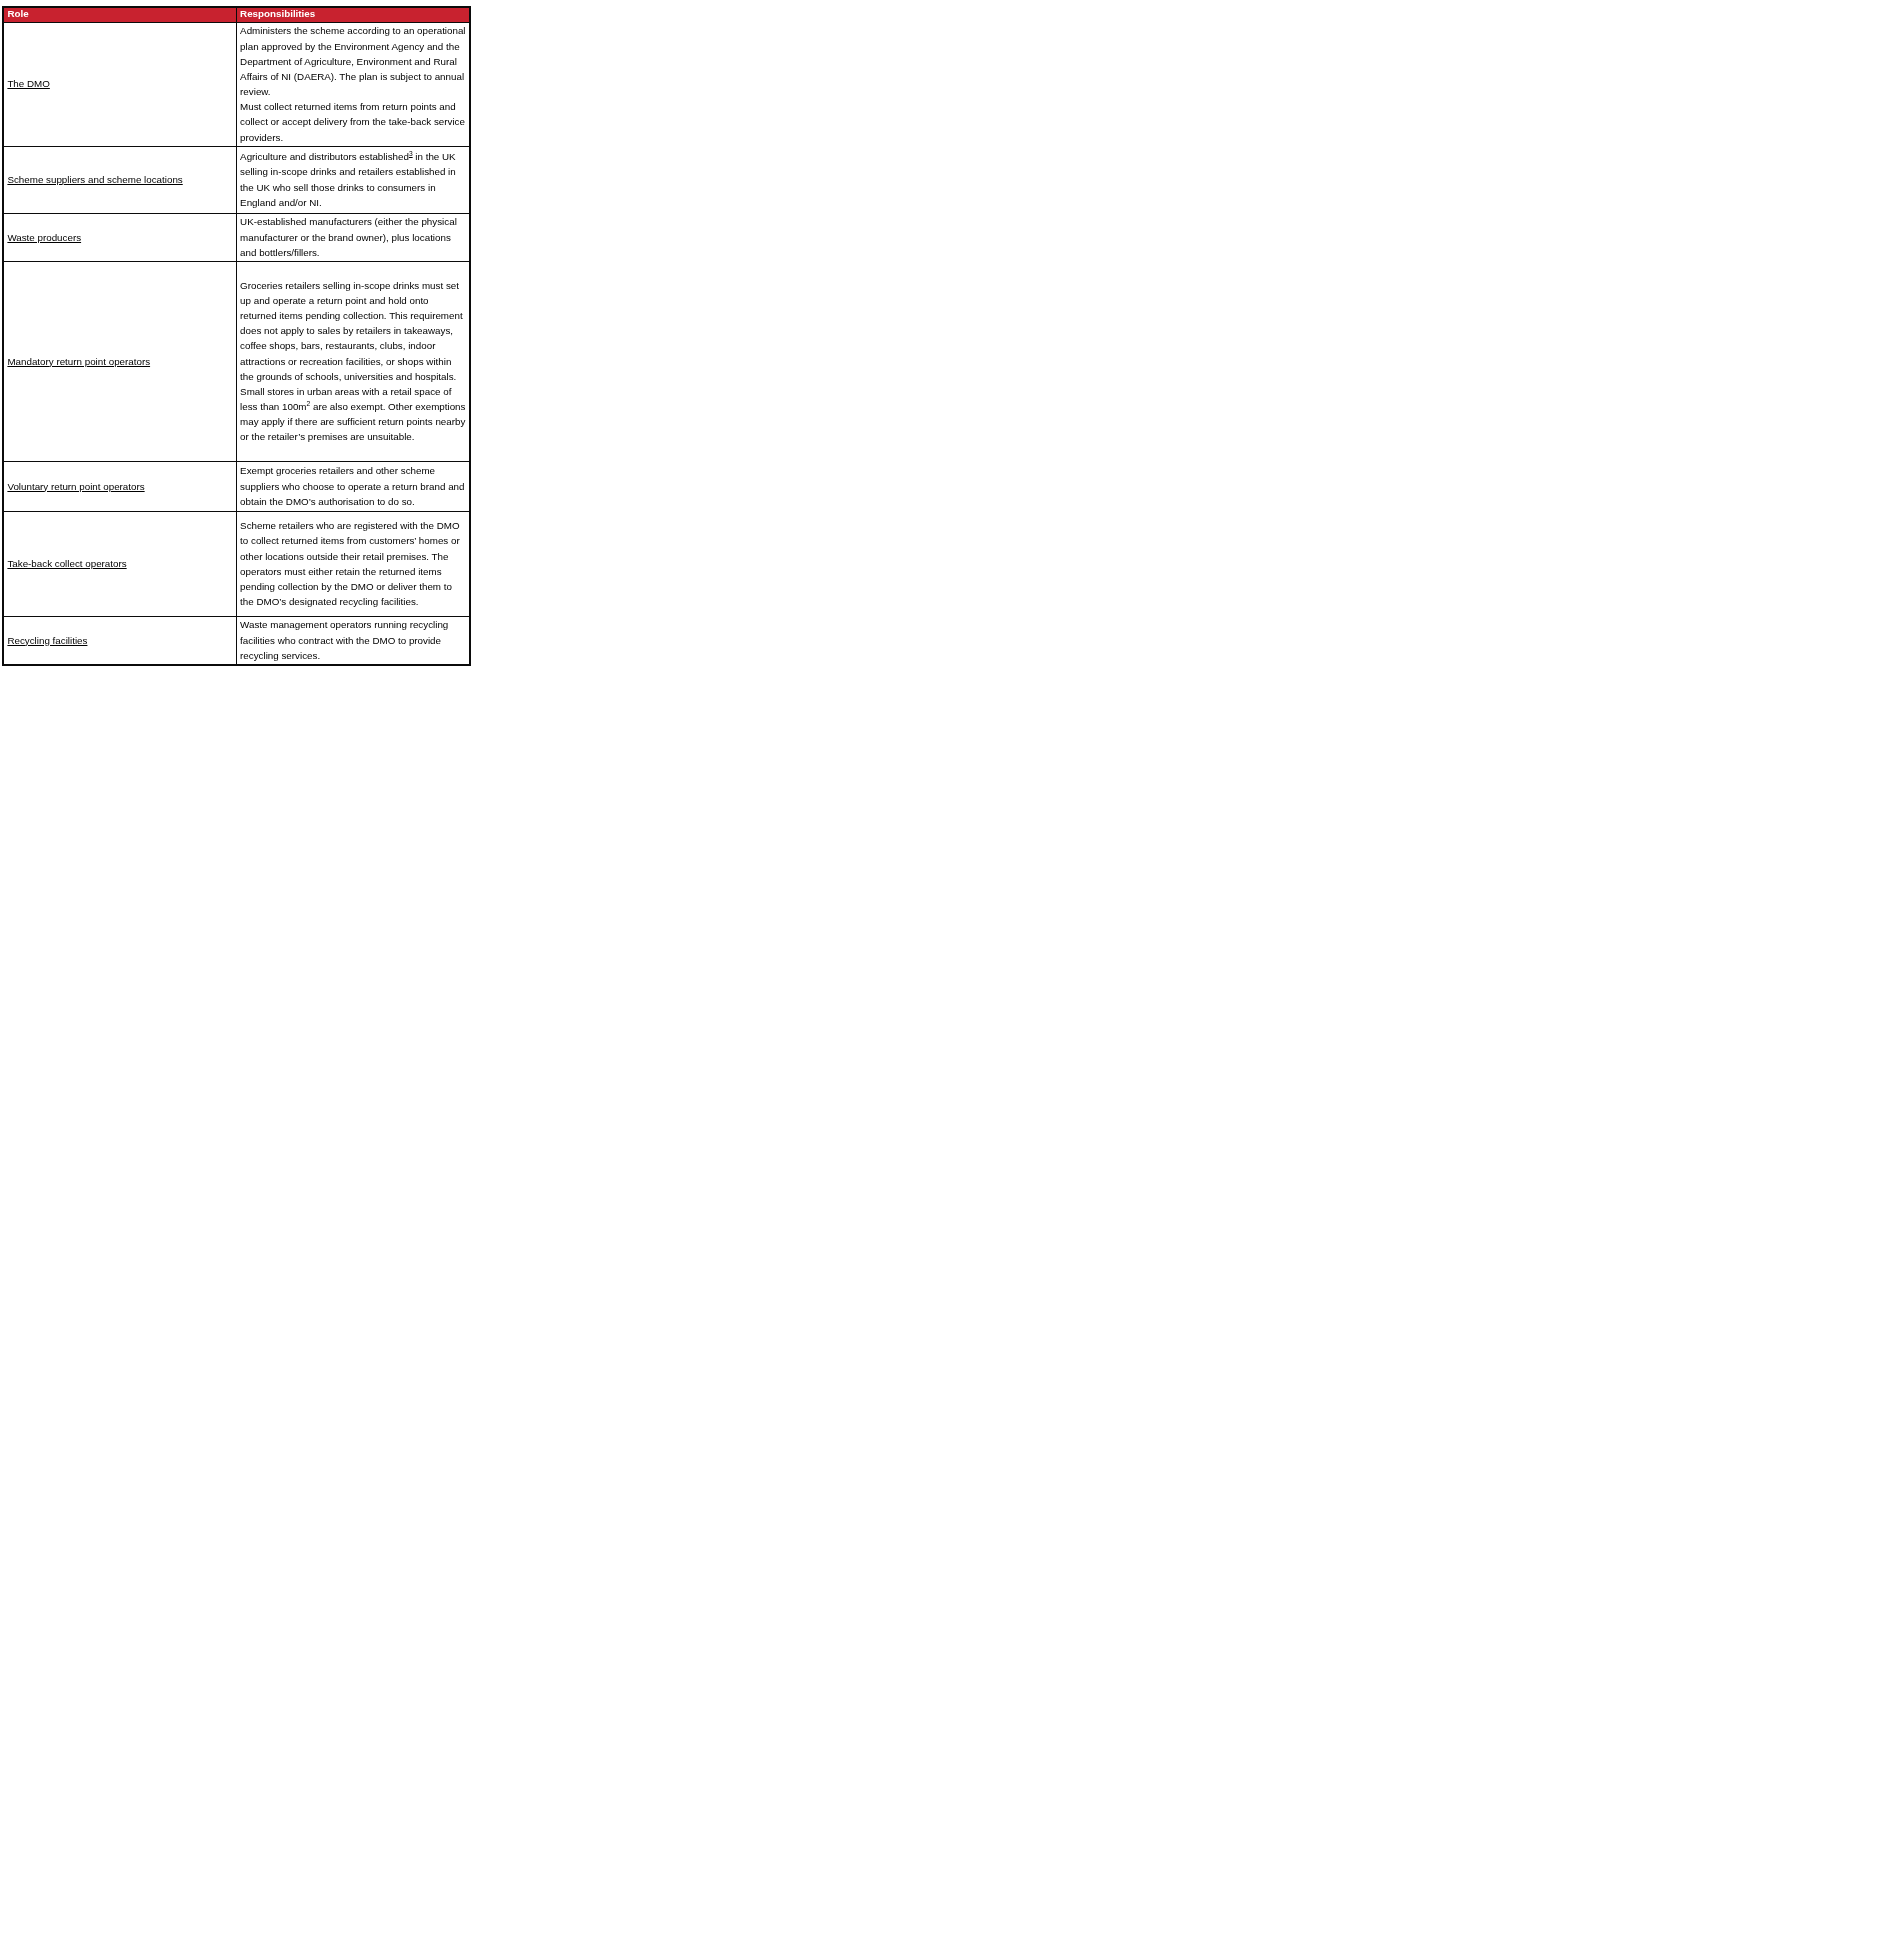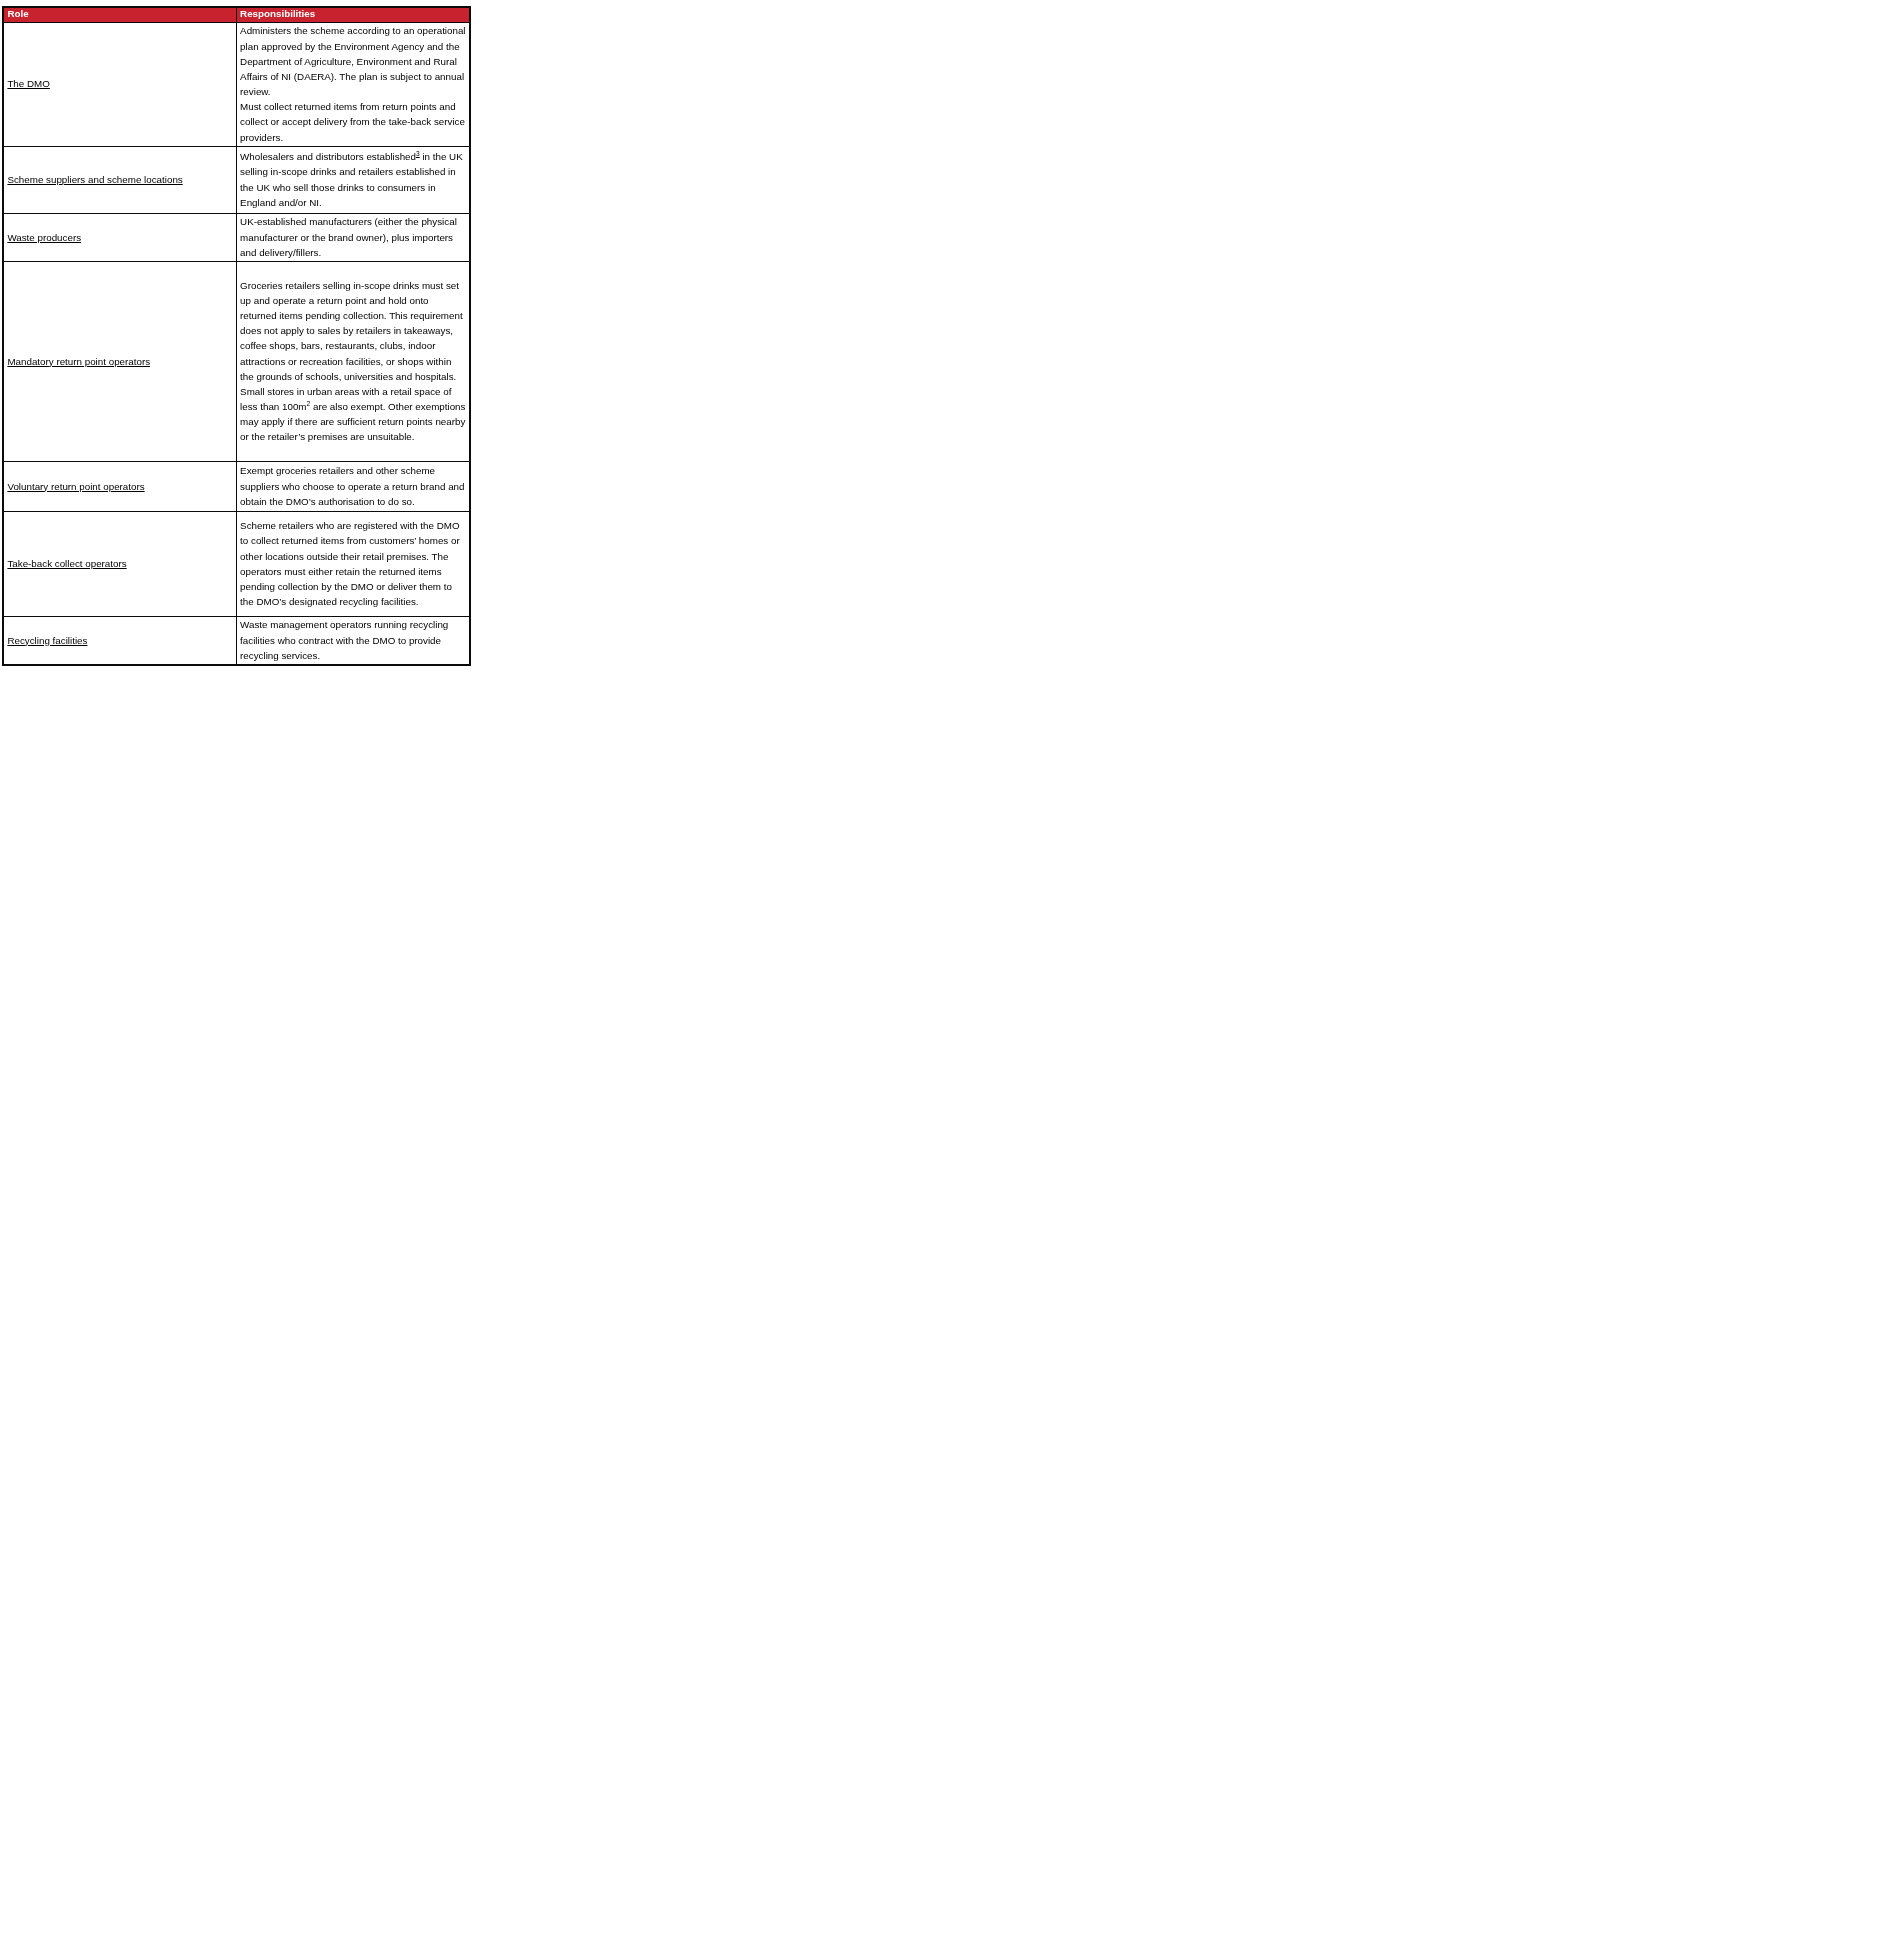--- a/index.html
+++ b/index.html
@@ -81,27 +81,27 @@
         <td class="role-cell">The DMO</td>
         <td class="resp-cell">
           <span>Administers the scheme according to an operational plan approved by the Environment Agency and the Department of Agriculture, Environment and Rural Affairs of NI (DAERA). The plan is subject to annual review.</span><br>
           <span>Must collect returned items from return points and collect or accept delivery from the take-back service providers.</span>
         </td>
       </tr>
 
       <tr class="row-1">
         <td class="role-cell">Scheme suppliers and scheme locations</td>
         <td class="resp-cell">
-          <span>Wholesalers and distributors established</span><sup class="fn-ref">3</sup><span> in the UK selling in-scope drinks and retailers established in the UK who sell those drinks to consumers in England and/or NI.</span>
+          <span>Agriculture and distributors established</span><sup class="fn-ref">3</sup><span> in the UK selling in-scope drinks and retailers established in the UK who sell those drinks to consumers in England and/or NI.</span>
         </td>
       </tr>
 
       <tr class="row-2">
         <td class="role-cell">Waste producers</td>
-        <td class="resp-cell">UK-established manufacturers (either the physical manufacturer or the brand owner), plus importers and delivery/fillers.</td>
+        <td class="resp-cell">UK-established manufacturers (either the physical manufacturer or the brand owner), plus locations and bottlers/fillers.</td>
       </tr>
 
       <tr class="row-3">
         <td class="role-cell">Mandatory return point operators</td>
         <td class="resp-cell">
           <span>Groceries retailers selling in-scope drinks must set up and operate a return point and hold onto returned items pending collection. This requirement does not apply to sales by retailers in takeaways, coffee shops, bars, restaurants, clubs, indoor attractions or recreation facilities, or shops within the grounds of schools, universities and hospitals. Small stores in urban areas with a retail space of less than 100m</span><sup class="exp">2</sup><span> are also exempt. Other exemptions may apply if there are sufficient return points nearby or the retailer’s premises are unsuitable.</span>
         </td>
       </tr>
 
       <tr class="row-4">

